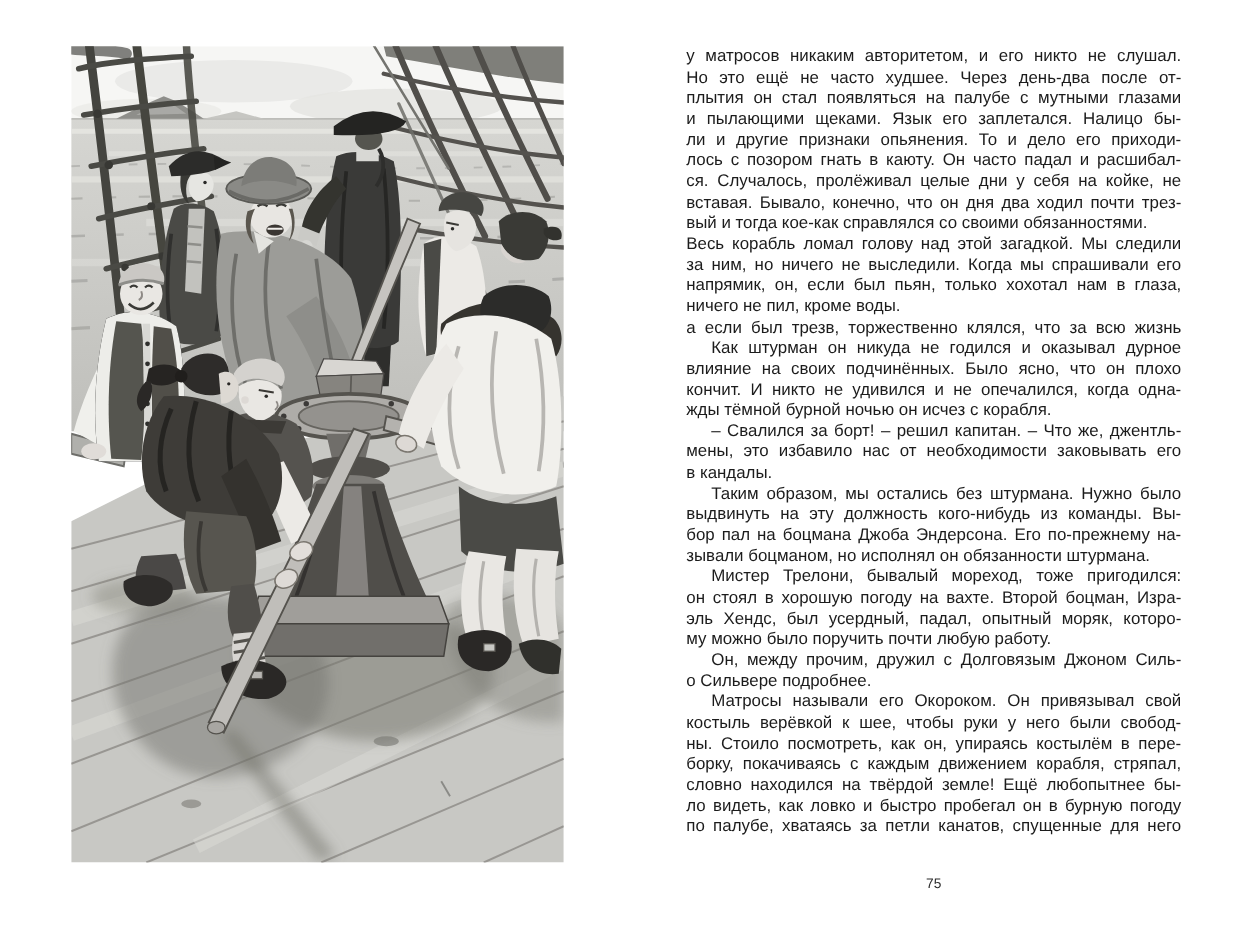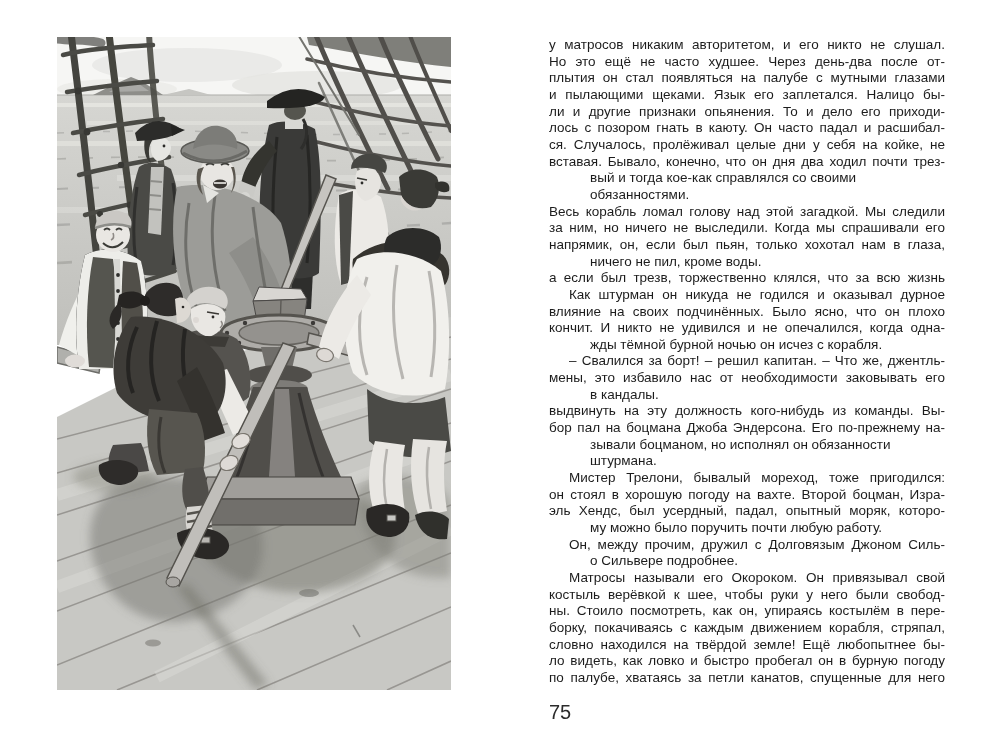--- a/index.html
+++ b/index.html
@@ -15,25 +15,25 @@
   .illustration svg{display:block;width:394px;height:653px;}
   .text-column{
     position:absolute;left:549px;top:37px;width:396px;
     color:#1c1c1c;font-size:13.5px;line-height:16.65px;
     font-family:"Liberation Sans", sans-serif;
   }
   .line{
     text-align:justify;text-align-last:justify;
     white-space:normal;
   }
-  .line.para-end{text-align:left;text-align-last:left;margin-left:41px;}
+  .line.para-end{text-align:left;text-align-last:left;}
   .line.indent{text-indent:20px;}
   .page-number{
     position:absolute;left:549px;top:701px;width:396px;
-    text-align:left;font-size:20px;color:#2c2c2c;
+    text-align:center;font-size:11px;color:#2c2c2c;
     font-family:"Liberation Sans", sans-serif;
   }
 </style>
 </head>
 <body>
 
 <div class="book-page">
 
   <div class="illustration" role="img" aria-label="Black-and-white watercolor illustration: sailors in tricorn hats, caps and bandanas crowd around a capstan on a wooden ship deck; rigging and ratlines rise on both sides, with the sea and a distant headland behind them">
     <svg viewBox="0 0 394 653" width="394" height="653">
@@ -352,20 +352,21 @@
       <div class="line">напрямик, он, если был пьян, только хохотал нам в глаза,</div>
       <div class="line para-end">ничего не пил, кроме воды.</div>
       <div class="line">а если был трезв, торжественно клялся, что за всю жизнь</div>
       <div class="line indent">Как штурман он никуда не годился и оказывал дурное</div>
       <div class="line">влияние на своих подчинённых. Было ясно, что он плохо</div>
       <div class="line">кончит. И никто не удивился и не опечалился, когда одна-</div>
       <div class="line para-end">жды тёмной бурной ночью он исчез с корабля.</div>
       <div class="line indent">– Свалился за борт! – решил капитан. – Что же, джентль-</div>
       <div class="line">мены, это избавило нас от необходимости заковывать его</div>
       <div class="line para-end">в кандалы.</div>
+      <div class="line indent">Таким образом, мы остались без штурмана. Нужно было</div>
       <div class="line">выдвинуть на эту должность кого-нибудь из команды. Вы-</div>
       <div class="line">бор пал на боцмана Джоба Эндерсона. Его по-прежнему на-</div>
       <div class="line para-end">зывали боцманом, но исполнял он обязанности штурмана.</div>
       <div class="line indent">Мистер Трелони, бывалый мореход, тоже пригодился:</div>
       <div class="line">он стоял в хорошую погоду на вахте. Второй боцман, Изра-</div>
       <div class="line">эль Хендс, был усердный, падал, опытный моряк, которо-</div>
       <div class="line para-end">му можно было поручить почти любую работу.</div>
       <div class="line indent">Он, между прочим, дружил с Долговязым Джоном Силь-</div>
       <div class="line para-end">о Сильвере подробнее.</div>
       <div class="line indent">Матросы называли его Окороком. Он привязывал свой</div>

